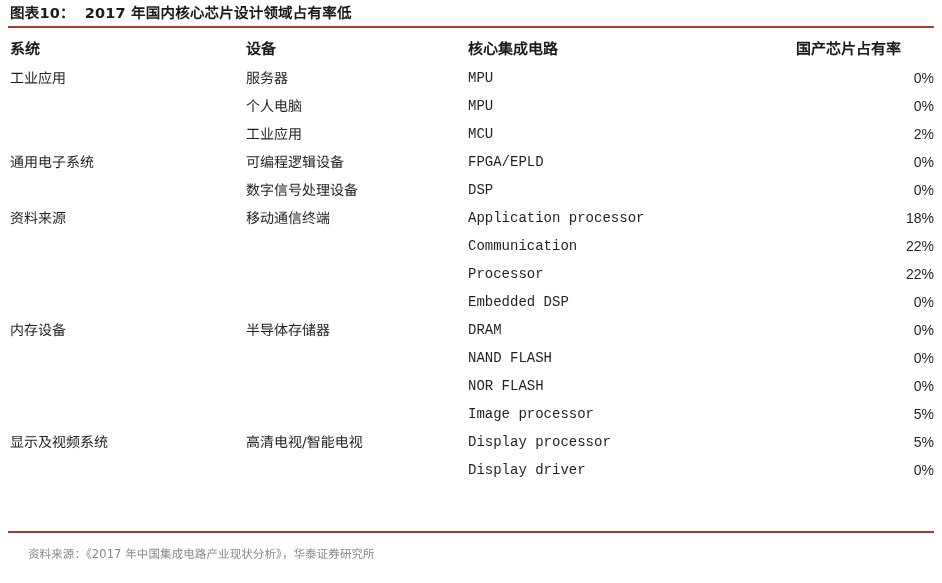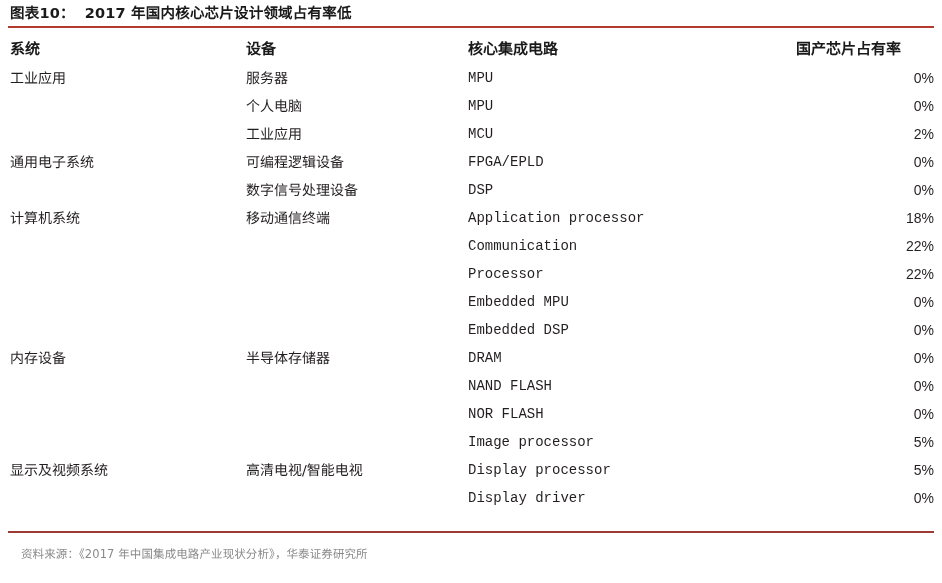--- a/index.html
+++ b/index.html
@@ -109,21 +109,21 @@
     font-size: 14.5px;
     color: #2b2b2b;
     text-align: right;
     padding-right: 1px;
     padding-left: 0;
   }
 
   
   .source {
     position: absolute;
-    left: 21px;
+    left: 28px;
     top: 545px;
     font-family: "DejaVu Sans", "Liberation Sans", sans-serif;
     font-size: 11.5px;
     color: #8a8a8a;
     letter-spacing: 0.1px;
     white-space: nowrap;
   }
 </style>
 </head>
 <body>
@@ -176,42 +176,36 @@
           <td class="latin">FPGA/EPLD</td>
           <td class="share">0%</td>
         </tr>
         <tr>
           <td class="cjk"></td>
           <td class="cjk">数字信号处理设备</td>
           <td class="latin">DSP</td>
           <td class="share">0%</td>
         </tr>
         <tr>
-          <td class="cjk">计算机系统</td>
+          <td class="cjk">资料来源</td>
           <td class="cjk">移动通信终端</td>
           <td class="latin">Application processor</td>
           <td class="share">18%</td>
         </tr>
         <tr>
           <td class="cjk"></td>
           <td class="cjk"></td>
           <td class="latin">Communication</td>
           <td class="share">22%</td>
         </tr>
         <tr>
           <td class="cjk"></td>
           <td class="cjk"></td>
           <td class="latin">Processor</td>
           <td class="share">22%</td>
-        </tr>
-        <tr>
-          <td class="cjk"></td>
-          <td class="cjk"></td>
-          <td class="latin">Embedded MPU</td>
-          <td class="share">0%</td>
         </tr>
         <tr>
           <td class="cjk"></td>
           <td class="cjk"></td>
           <td class="latin">Embedded DSP</td>
           <td class="share">0%</td>
         </tr>
         <tr>
           <td class="cjk">内存设备</td>
           <td class="cjk">半导体存储器</td>

